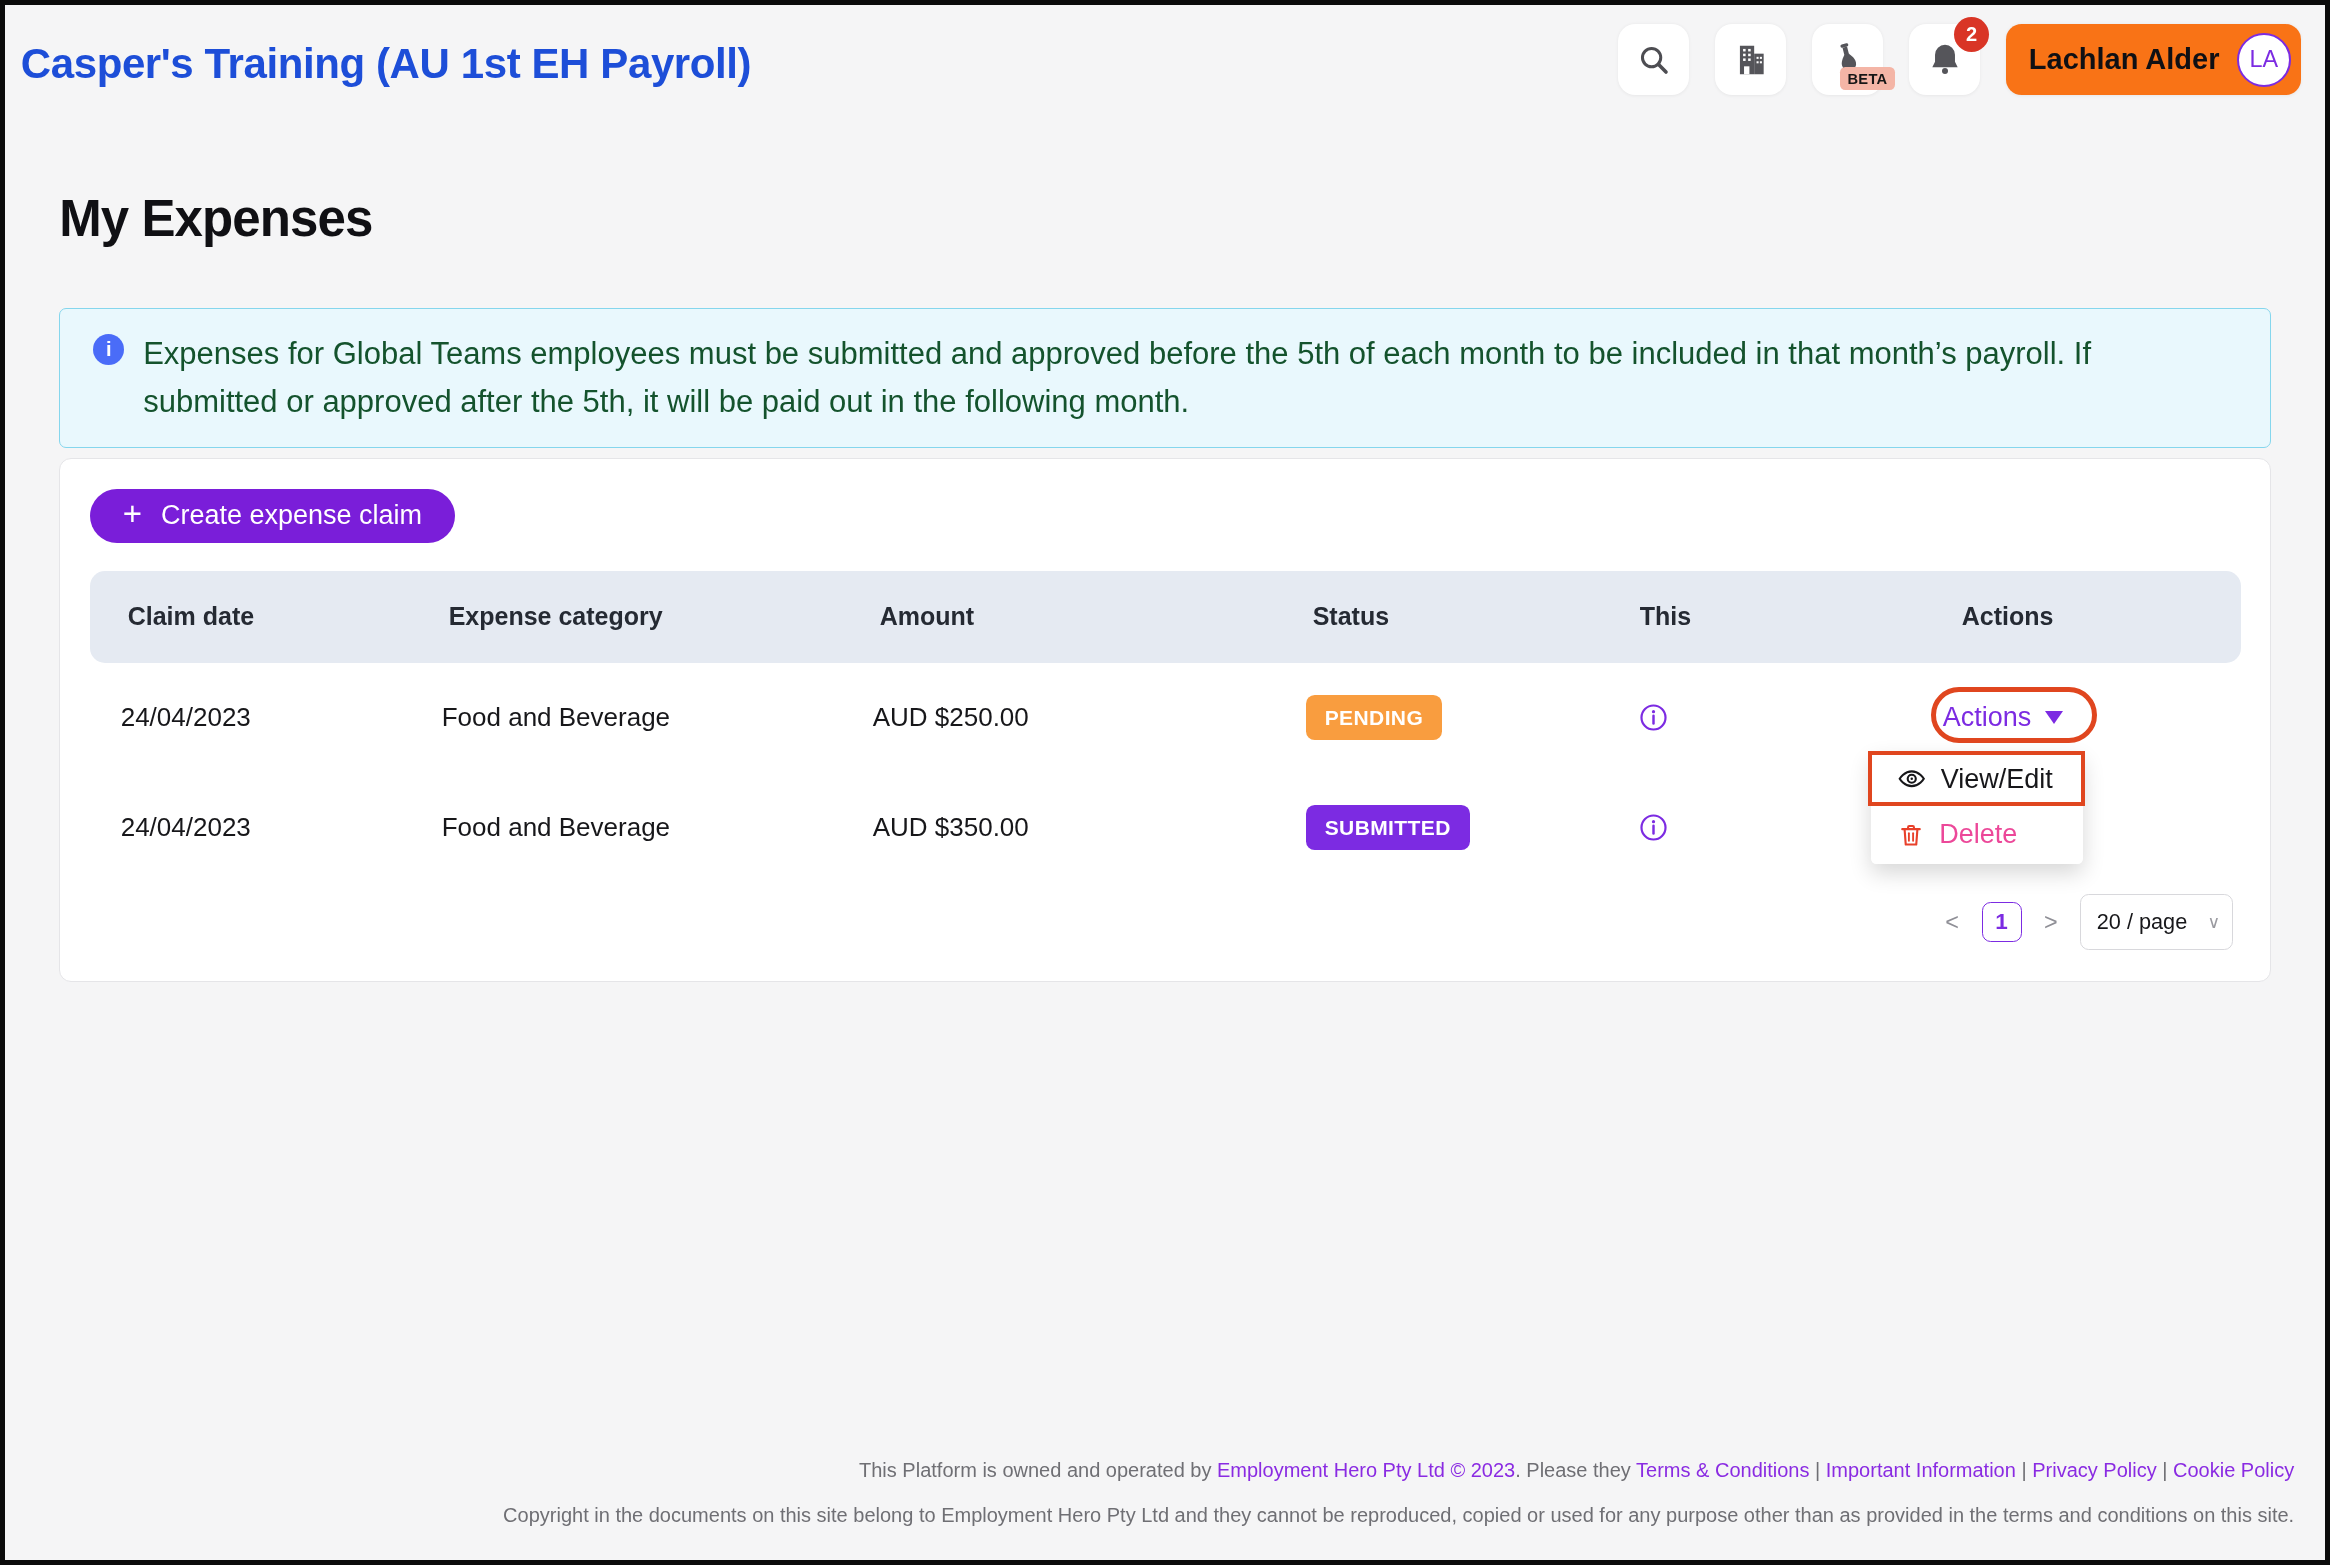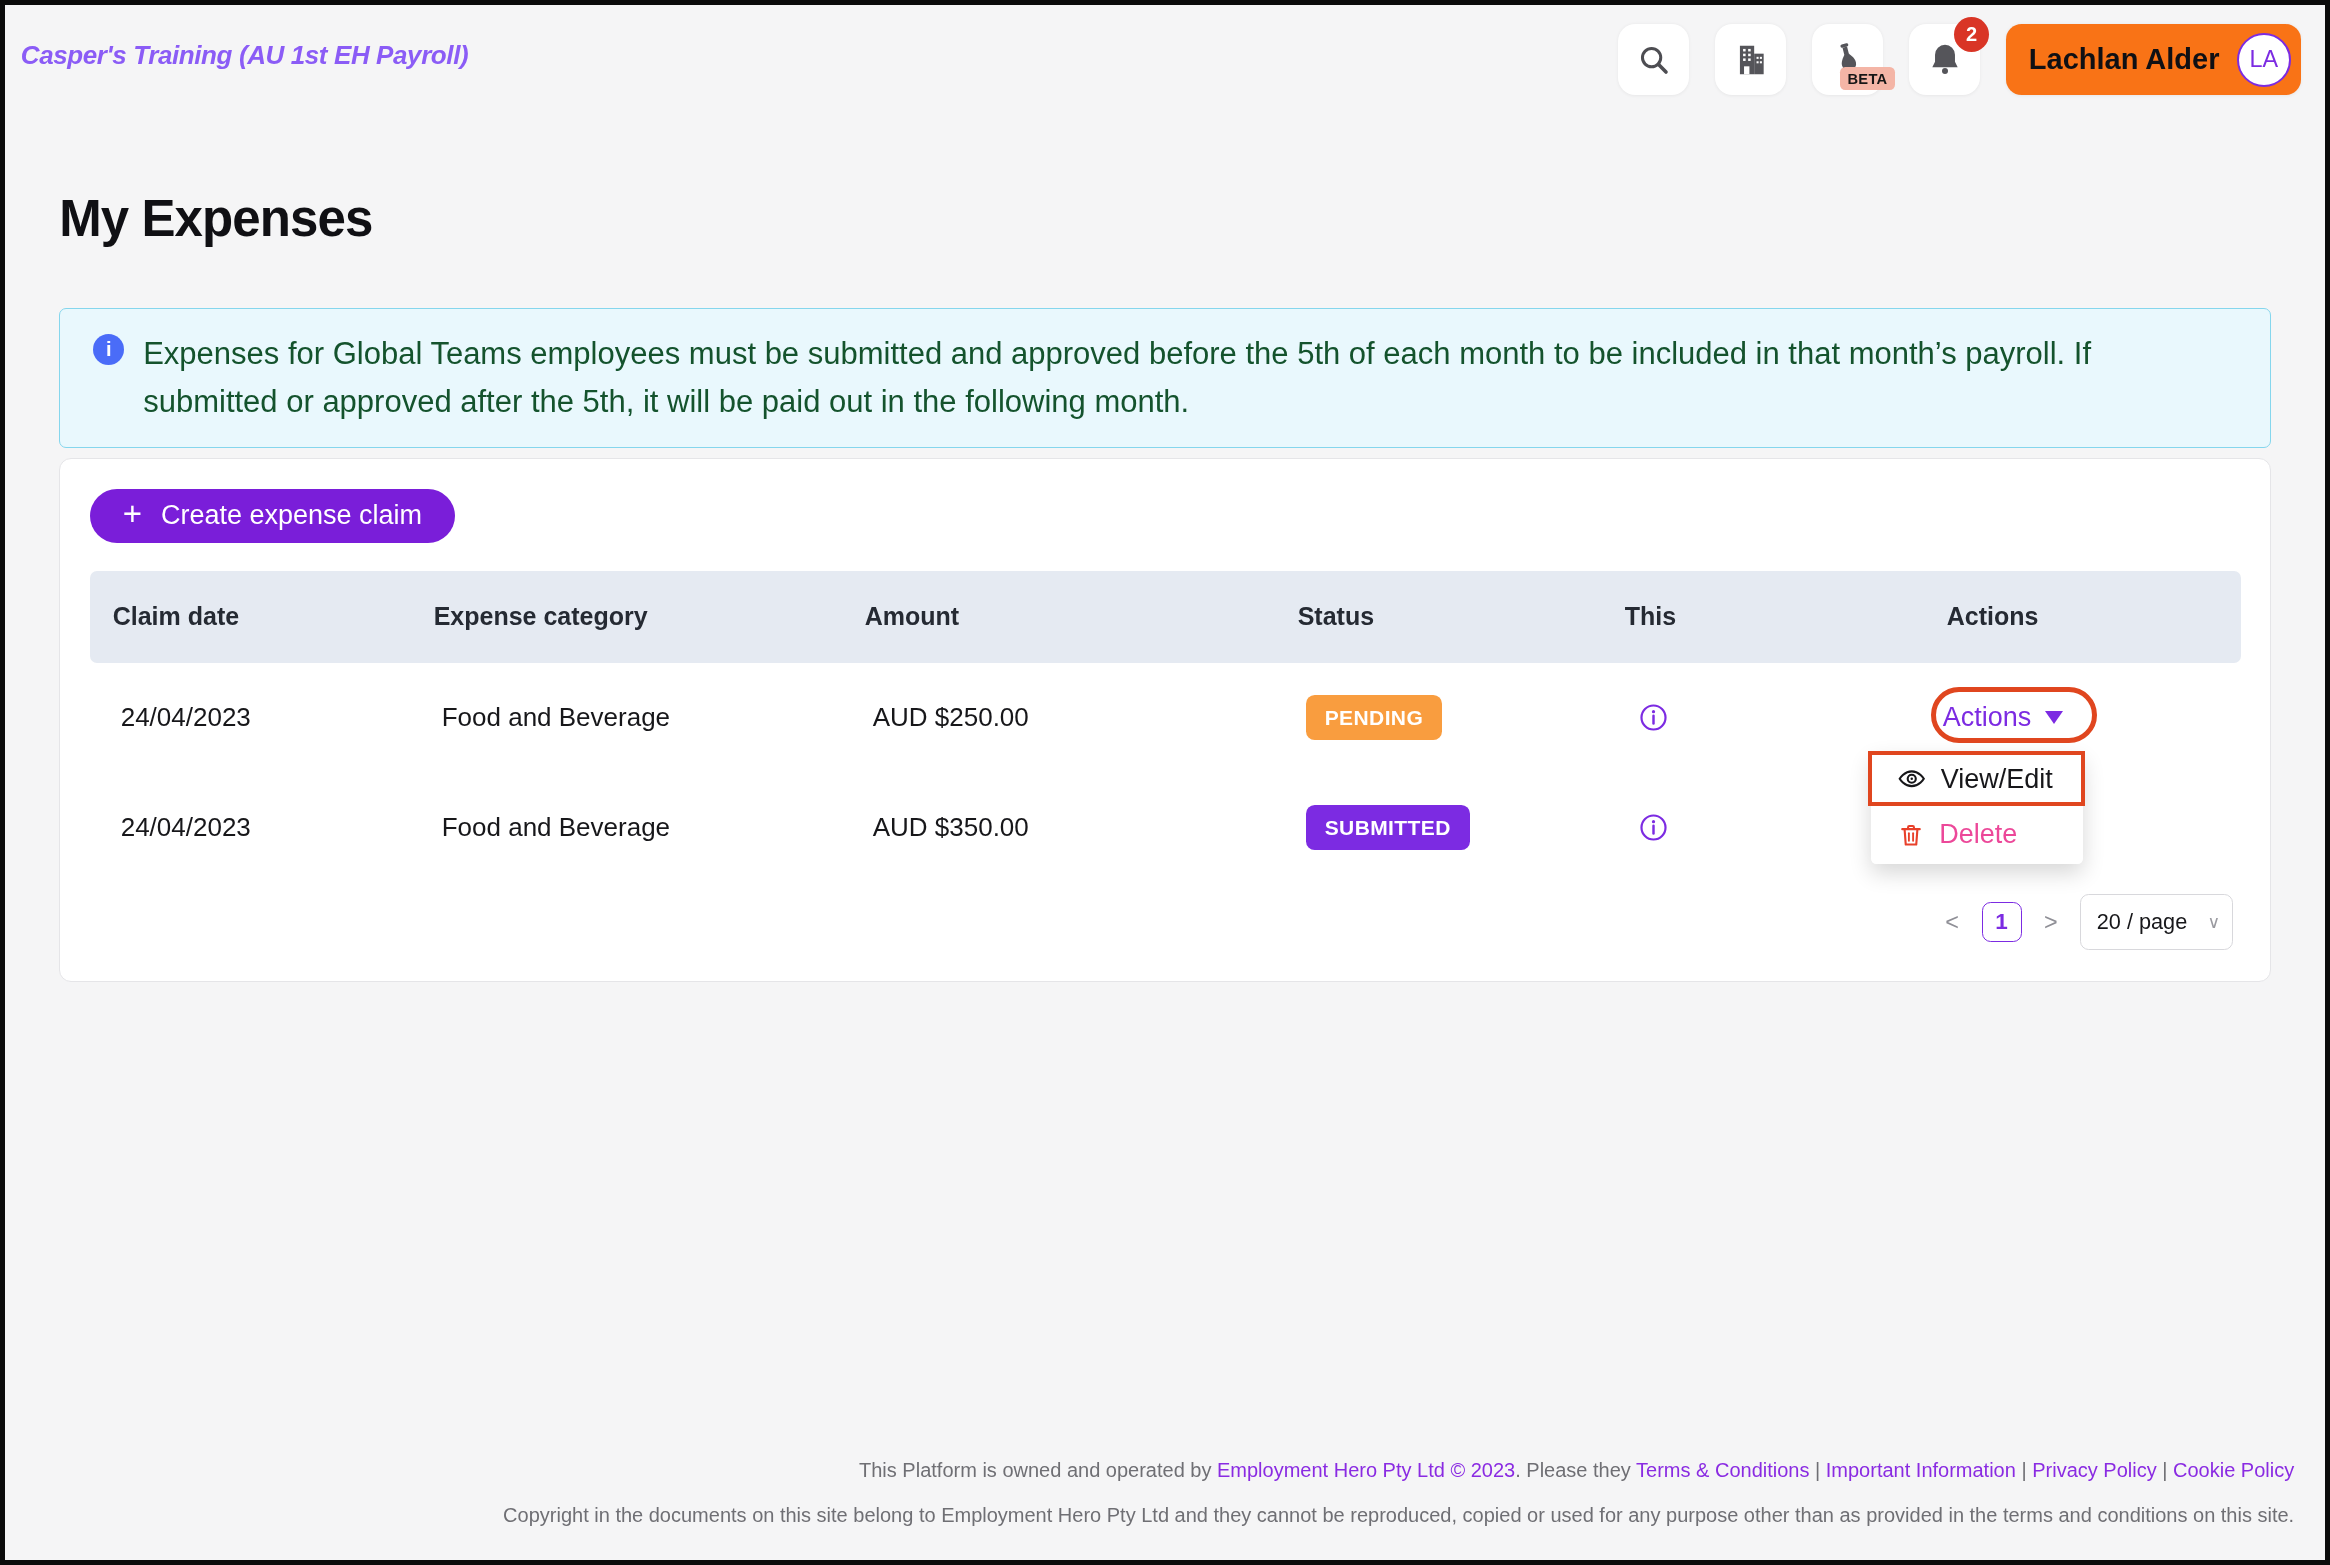--- a/index.html
+++ b/index.html
@@ -3,21 +3,21 @@
 <meta charset="utf-8">
 <style>
   * { margin:0; padding:0; box-sizing:border-box; }
   html,body { width:2330px; height:1566px; }
   body { background:#0b0b0b; font-family:"Liberation Sans", sans-serif; }
   .frame { position:absolute; inset:0; background:#0b0b0b; }
   .screen { position:absolute; left:5.2px; top:5.2px; width:2320px; height:1555px; background:#F5F5F6; overflow:hidden; }
 
   
   .topbar { position:absolute; left:0; top:0; width:100%; height:109px; }
-  .app-title { position:absolute; left:15.6px; top:35px; font-size:26px; font-weight:bold; color:#8b5cf6; letter-spacing:-0.4px;font-style:italic; }
+  .app-title { position:absolute; left:15.6px; top:35px; font-size:42px; font-weight:bold; color:#1d4ed8; letter-spacing:-0.4px; }
   .top-right { position:absolute; right:24px; top:19px; display:flex; align-items:center; gap:26px; }
   .icon-btn { position:relative; width:71px; height:71px; background:#fff; border-radius:17.3px;
               display:flex; align-items:center; justify-content:center; box-shadow:0 0.9px 3.5px rgba(0,0,0,.06); cursor:pointer; }
   .badge-count { position:absolute; top:-7px; right:-8.7px; width:35px; height:35px; border-radius:50%;
                  background:#D93526; color:#fff; font-size:20px; font-weight:bold;
                  display:flex; align-items:center; justify-content:center; }
   .beta-chip { position:absolute; right:-12px; bottom:5.2px; background:#F4B5A6; color:#161616;
                font-size:14.7px; font-weight:bold; padding:3.5px 7.8px; border-radius:5.2px; letter-spacing:0.3px; }
   .profile-pill { height:71px; background:#f97316; border-radius:15.6px; display:flex; align-items:center;
                   gap:17.3px; padding:0 10.4px 0 22.5px; box-shadow:0 0.9px 3.5px rgba(0,0,0,.06); cursor:pointer; }
@@ -36,23 +36,23 @@
   .banner-text { font-size:31px; color:#14532d; line-height:48px; padding-right:17.3px; }
 
   
   .card { position:absolute; left:54px; right:54px; top:453px; height:524px; background:#fff;
           border:0.9px solid #E5E5E8; border-radius:12px; padding:29.5px; }
   .create-btn { display:inline-flex; align-items:center; gap:19px; height:54px; padding:0 33px;
                 background:#7A1ED9; color:#fff; border:none; border-radius:27px; font-size:27px;
                 font-family:inherit; cursor:pointer; }
   .plus-glyph { font-size:33px; font-weight:300; line-height:1; margin-top:-3.5px; }
 
-  .thead { margin-top:28px; background:#E5EAF2; border-radius:7px; height:92px;
+  .thead { margin-top:28px; background:#E5EAF2; border-radius:15px; height:92px;
            display:grid; grid-template-columns:321px 431px 433px 327px 322px 299px;
-           align-items:center; padding:0 23px; }
+           align-items:center; padding:0 38px; }
   .thead span { font-size:25px; font-weight:bold; color:#252a33; }
 
   .trow { display:grid; grid-template-columns:321px 431px 433px 327px 322px 299px;
           align-items:center; padding:0 31px; height:110px; }
   .trow .cell { font-size:26px; color:#17171a; }
   .status-badge { display:inline-block; padding:10.4px 19px; border-radius:8.7px; color:#fff;
                   font-size:21px; font-weight:bold; letter-spacing:0.4px; }
   .badge-pending { background:#F99D3F; }
   .badge-submitted { background:#7C2BE2; }
   .info-cell { padding-left:5.2px; }

